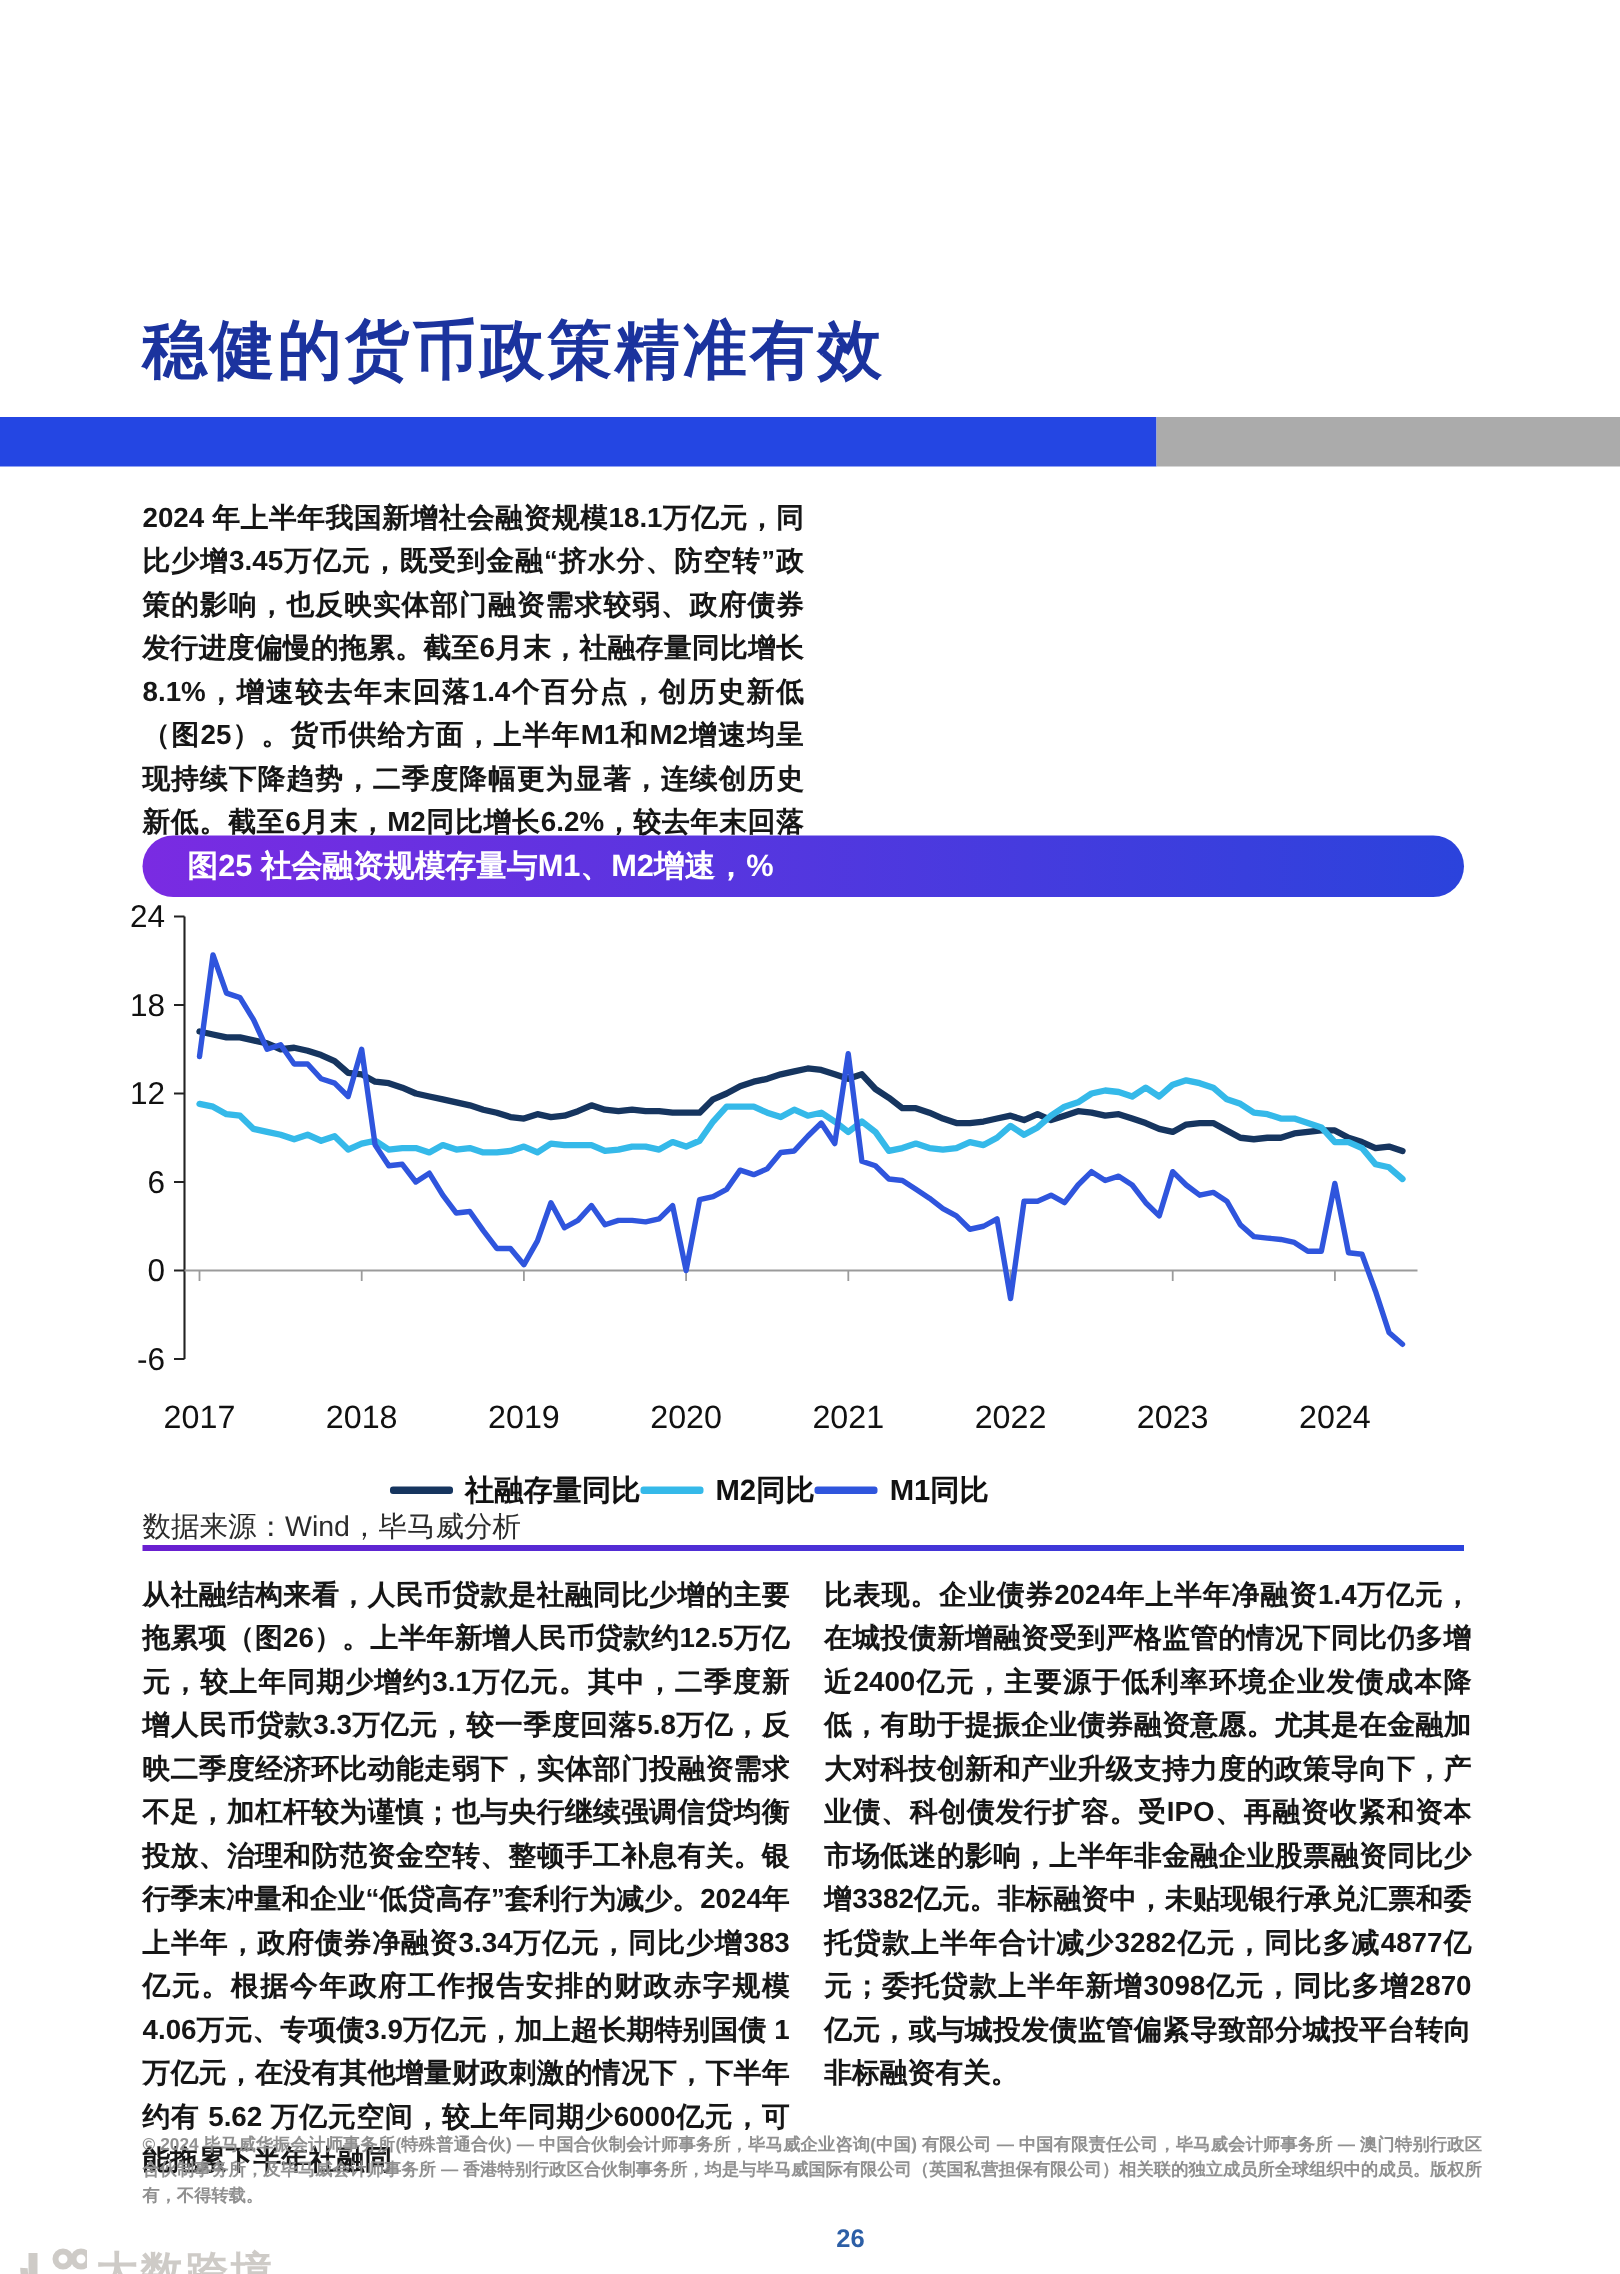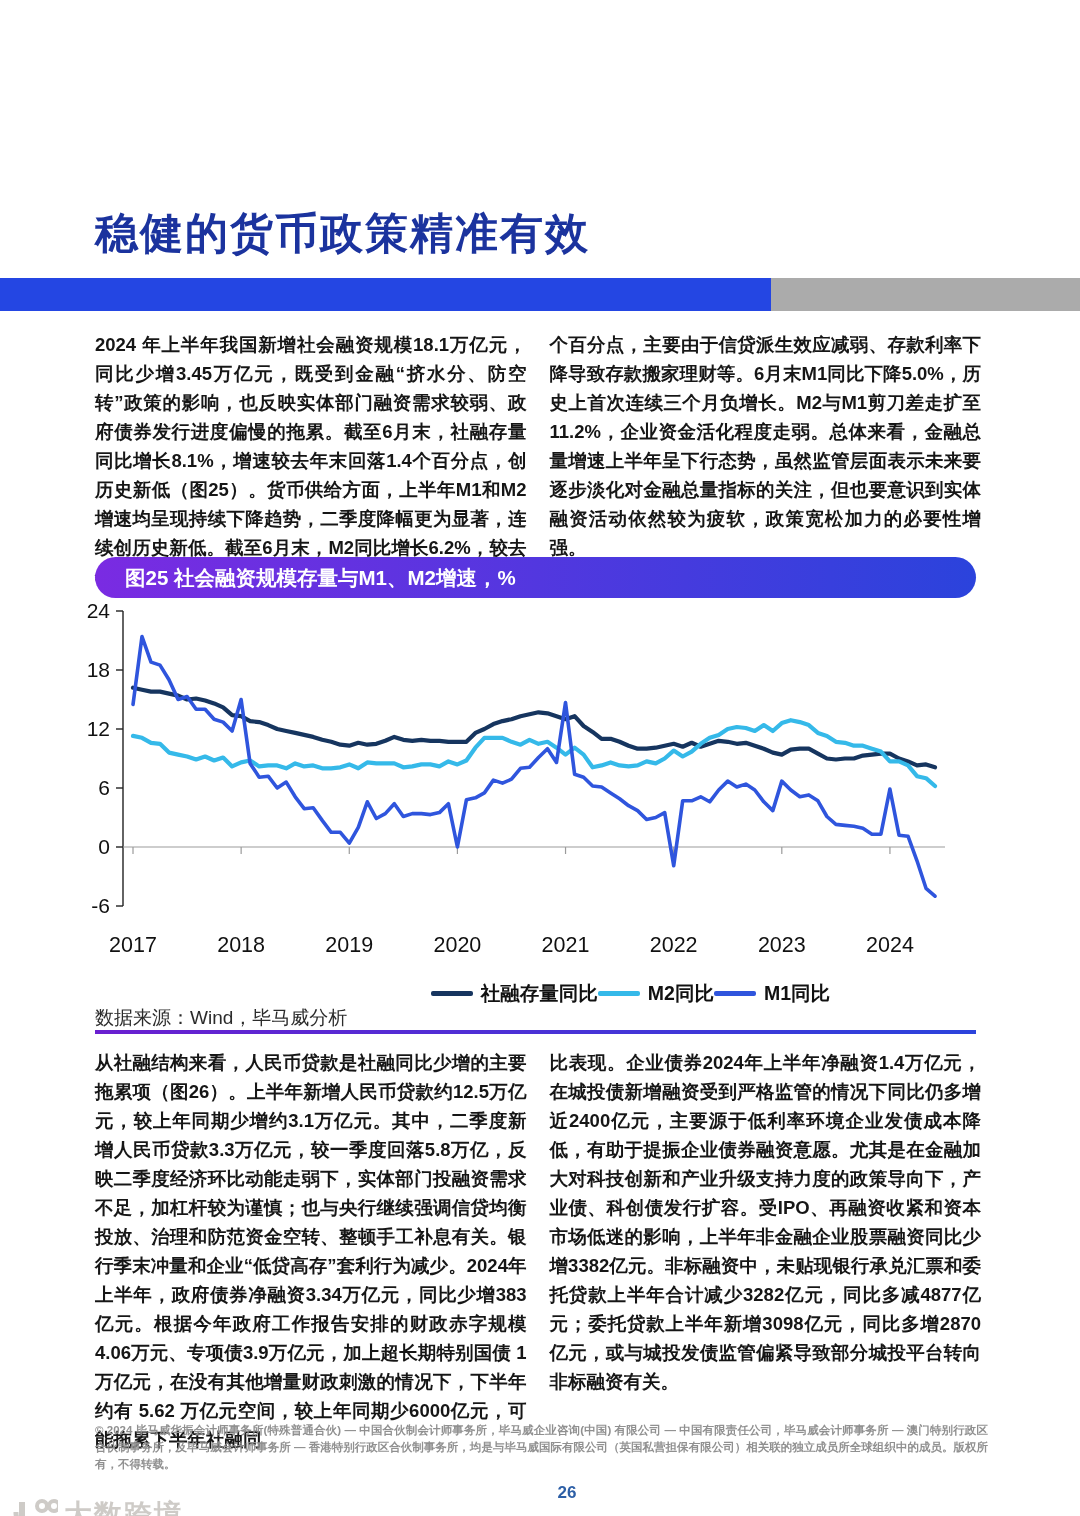--- a/index.html
+++ b/index.html
@@ -15,21 +15,21 @@
   .cols-bottom{top:1048px;}
   .col{width:441px;font-size:18.5px;line-height:29px;color:#161616;text-align:justify;
         font-weight:600;}
   .fig-header{position:absolute;left:95px;top:557px;width:881px;height:41px;
         border-radius:21px;background:linear-gradient(90deg,#7A2BE2 0%,#2B43DC 100%);
         color:#ffffff;font-size:20.5px;font-weight:700;line-height:41px;
         padding-left:30px;box-sizing:border-box;}
   .chart-wrap{position:absolute;left:83px;top:600px;width:881px;height:365px;}
   svg text{font-family:"Liberation Sans",sans-serif;}
   .legend{position:absolute;left:260px;top:980px;width:570px;display:flex;
-        justify-content:flex-end;align-items:center;}
+        justify-content:flex-start;align-items:center;}
   .legend-item{display:flex;align-items:center;gap:8px;font-size:19.5px;color:#111;font-weight:600;}
   .legend-swatch{width:42px;height:5px;border-radius:2px;background:#333;}
   .source-line{position:absolute;left:95px;top:1005px;font-size:19px;color:#2b2b2b;}
   .fig-underline{position:absolute;left:95px;top:1030px;width:881px;height:4px;
         background:linear-gradient(90deg,#6A1FD0 0%,#2B43DC 100%);}
   .footer{position:absolute;left:95px;top:1422px;width:893px;font-size:11.5px;
         line-height:17px;color:#909090;text-align:justify;font-weight:bold;}
   .page-num{position:absolute;left:0;top:1483px;width:1080px;text-align:center;
         font-size:17px;font-weight:600;color:#2D5FA6;padding-left:27px;}
   .watermark{position:absolute;left:12px;top:1466px;display:flex;align-items:center;gap:6px;
@@ -43,21 +43,20 @@
 
   <h1 class="page-title">稳健的货币政策精准有效</h1>
 
   <div class="top-rule">
     <div class="blue"></div>
     <div class="gray"></div>
   </div>
 
   <div class="cols cols-top">
     <p class="col" style="margin:0">2024 年上半年我国新增社会融资规模18.1万亿元，同比少增3.45万亿元，既受到金融“挤水分、防空转”政策的影响，也反映实体部门融资需求较弱、政府债券发行进度偏慢的拖累。截至6月末，社融存量同比增长8.1%，增速较去年末回落1.4个百分点，创历史新低（图25）。货币供给方面，上半年M1和M2增速均呈现持续下降趋势，二季度降幅更为显著，连续创历史新低。截至6月末，M2同比增长6.2%，较去年末回落1.4</p>
-    <p class="col" style="margin:0">个百分点，主要由于信贷派生效应减弱、存款利率下降导致存款搬家理财等。6月末M1同比下降5.0%，历史上首次连续三个月负增长。M2与M1剪刀差走扩至11.2%，企业资金活化程度走弱。总体来看，金融总量增速上半年呈下行态势，虽然监管层面表示未来要逐步淡化对金融总量指标的关注，但也要意识到实体融资活动依然较为疲软，政策宽松加力的必要性增强。</p>
   </div>
 
   <div class="fig-header">图25 社会融资规模存量与M1、M2增速，%</div>
 
   <div class="chart-wrap">
     <svg id="chart-svg" width="881" height="365" viewBox="0 0 881 365">
         <line x1="40" y1="11" x2="40" y2="306" stroke="#222" stroke-width="1.4"></line>
         <line x1="33" y1="11" x2="40" y2="11" stroke="#222" stroke-width="1.4"></line>
         <text x="27" y="18" text-anchor="end" font-size="21" fill="#111">24</text>
         <line x1="33" y1="70" x2="40" y2="70" stroke="#222" stroke-width="1.4"></line>

